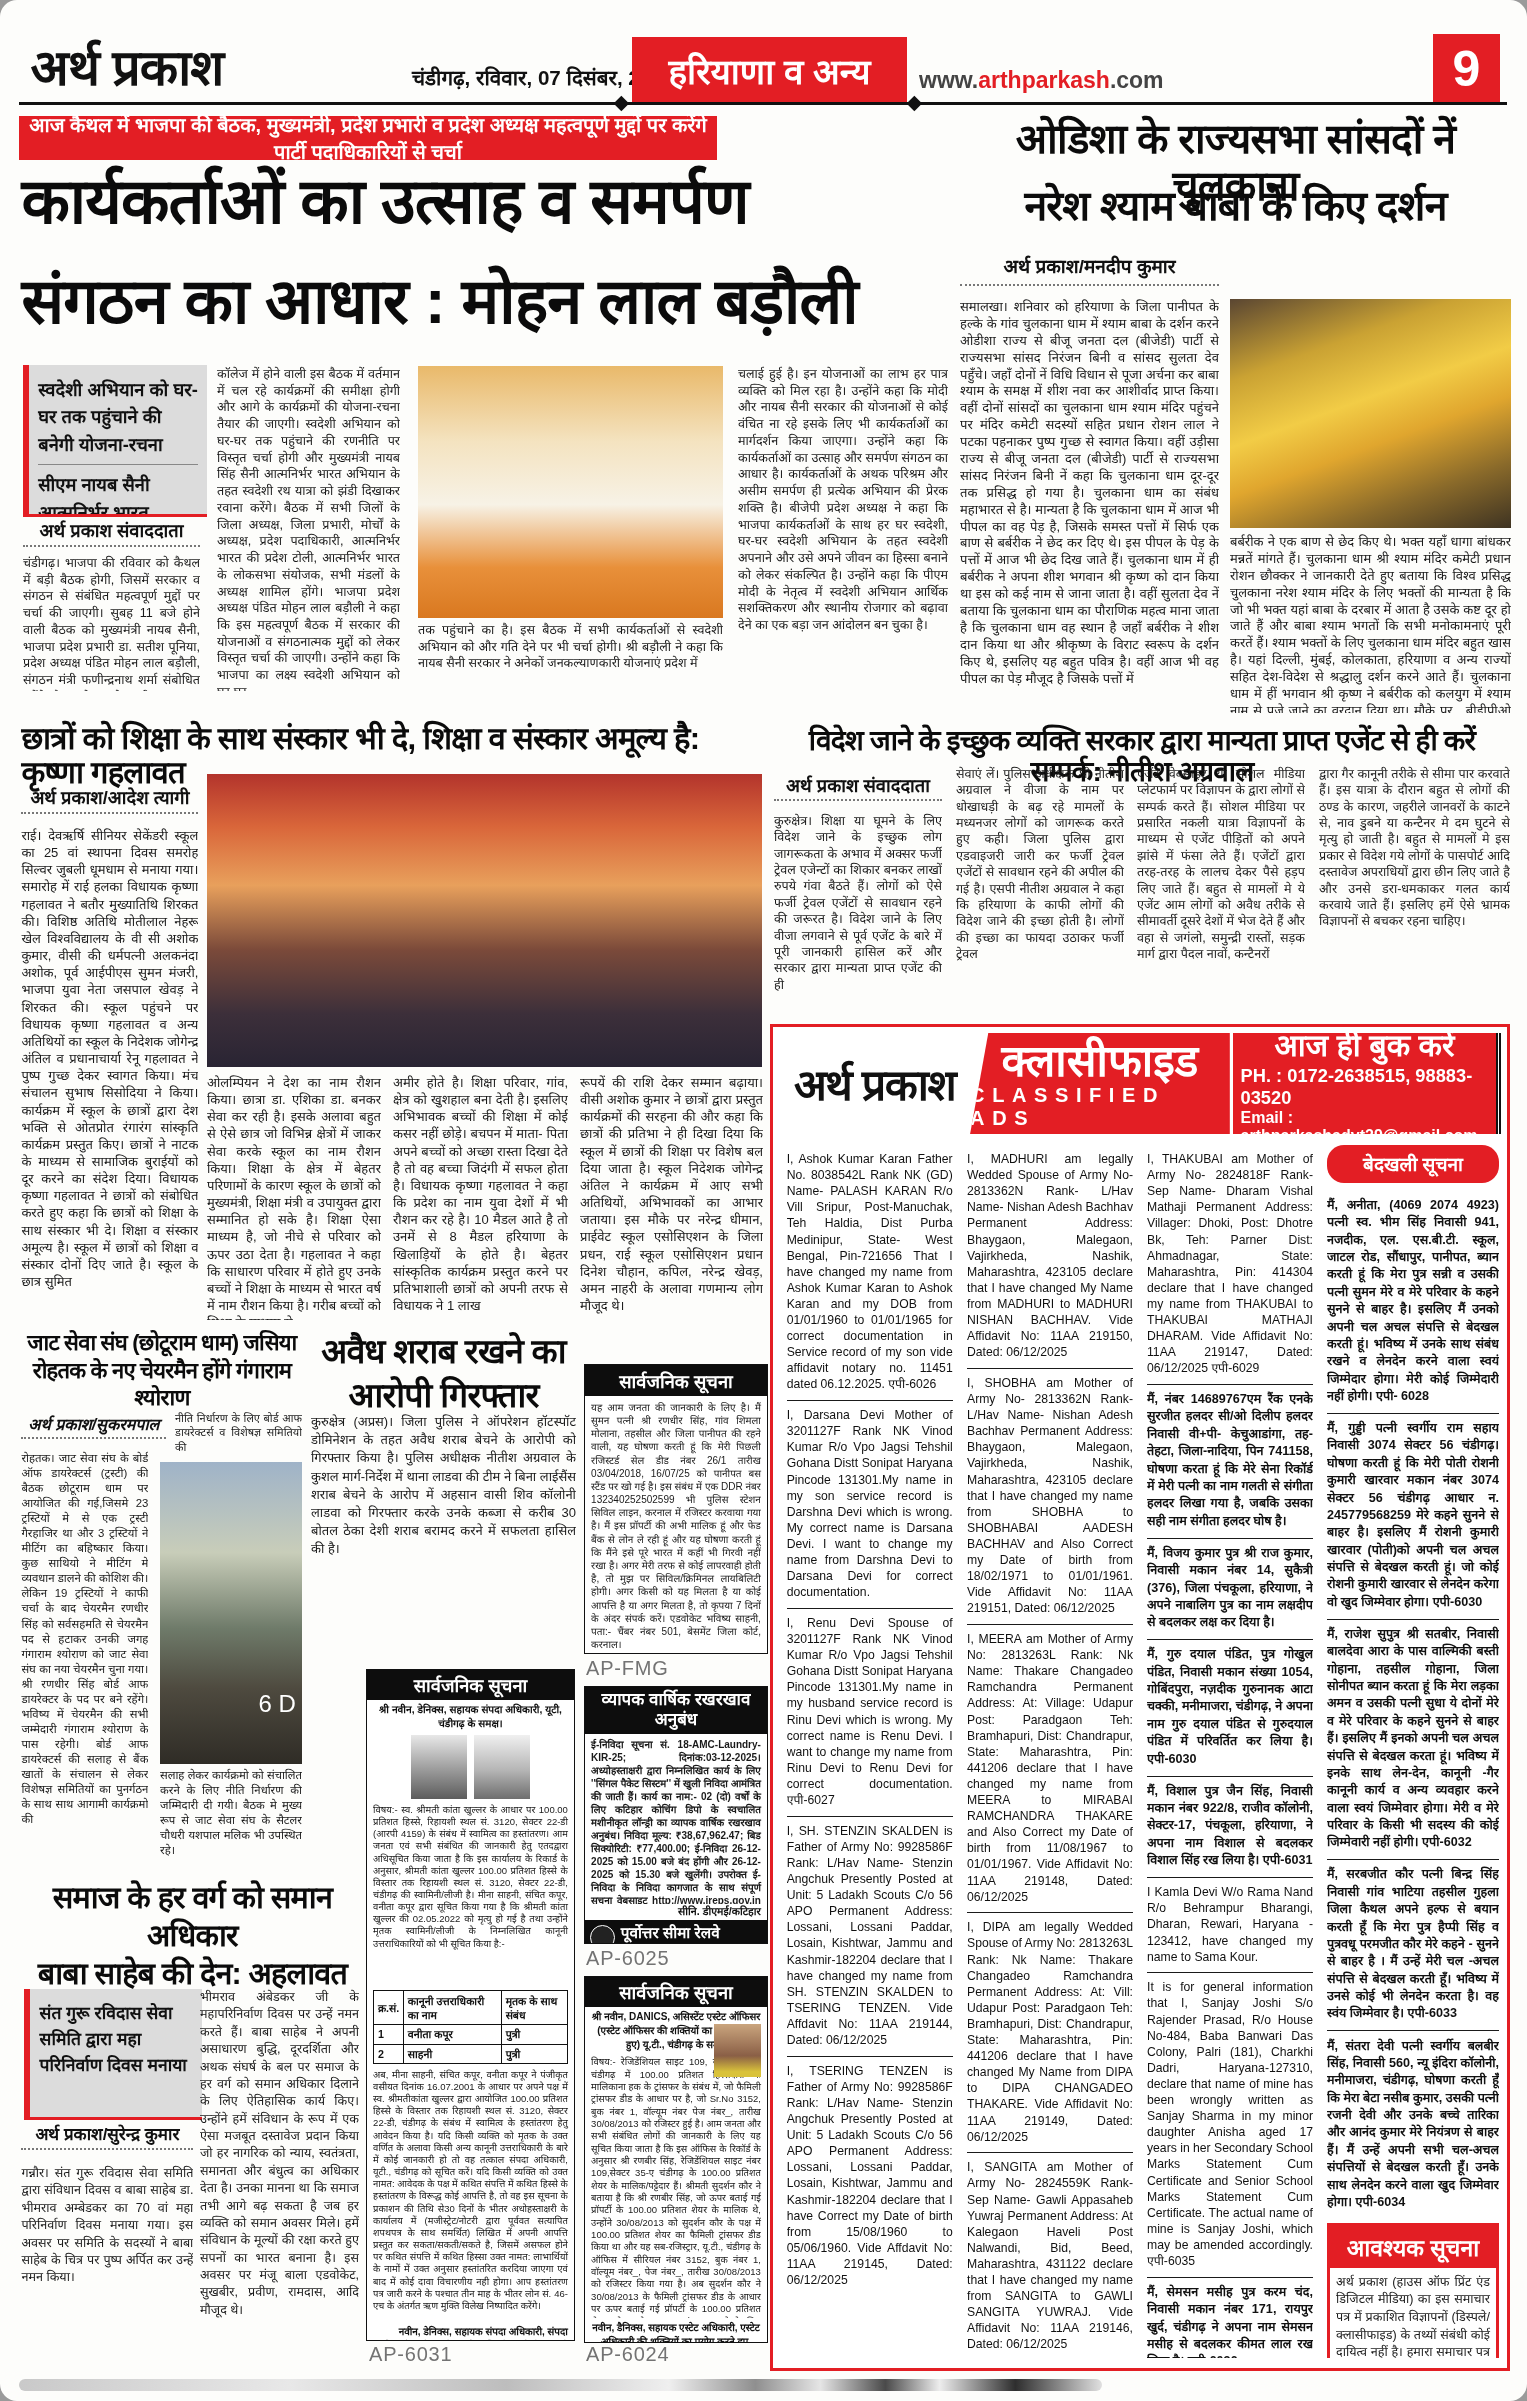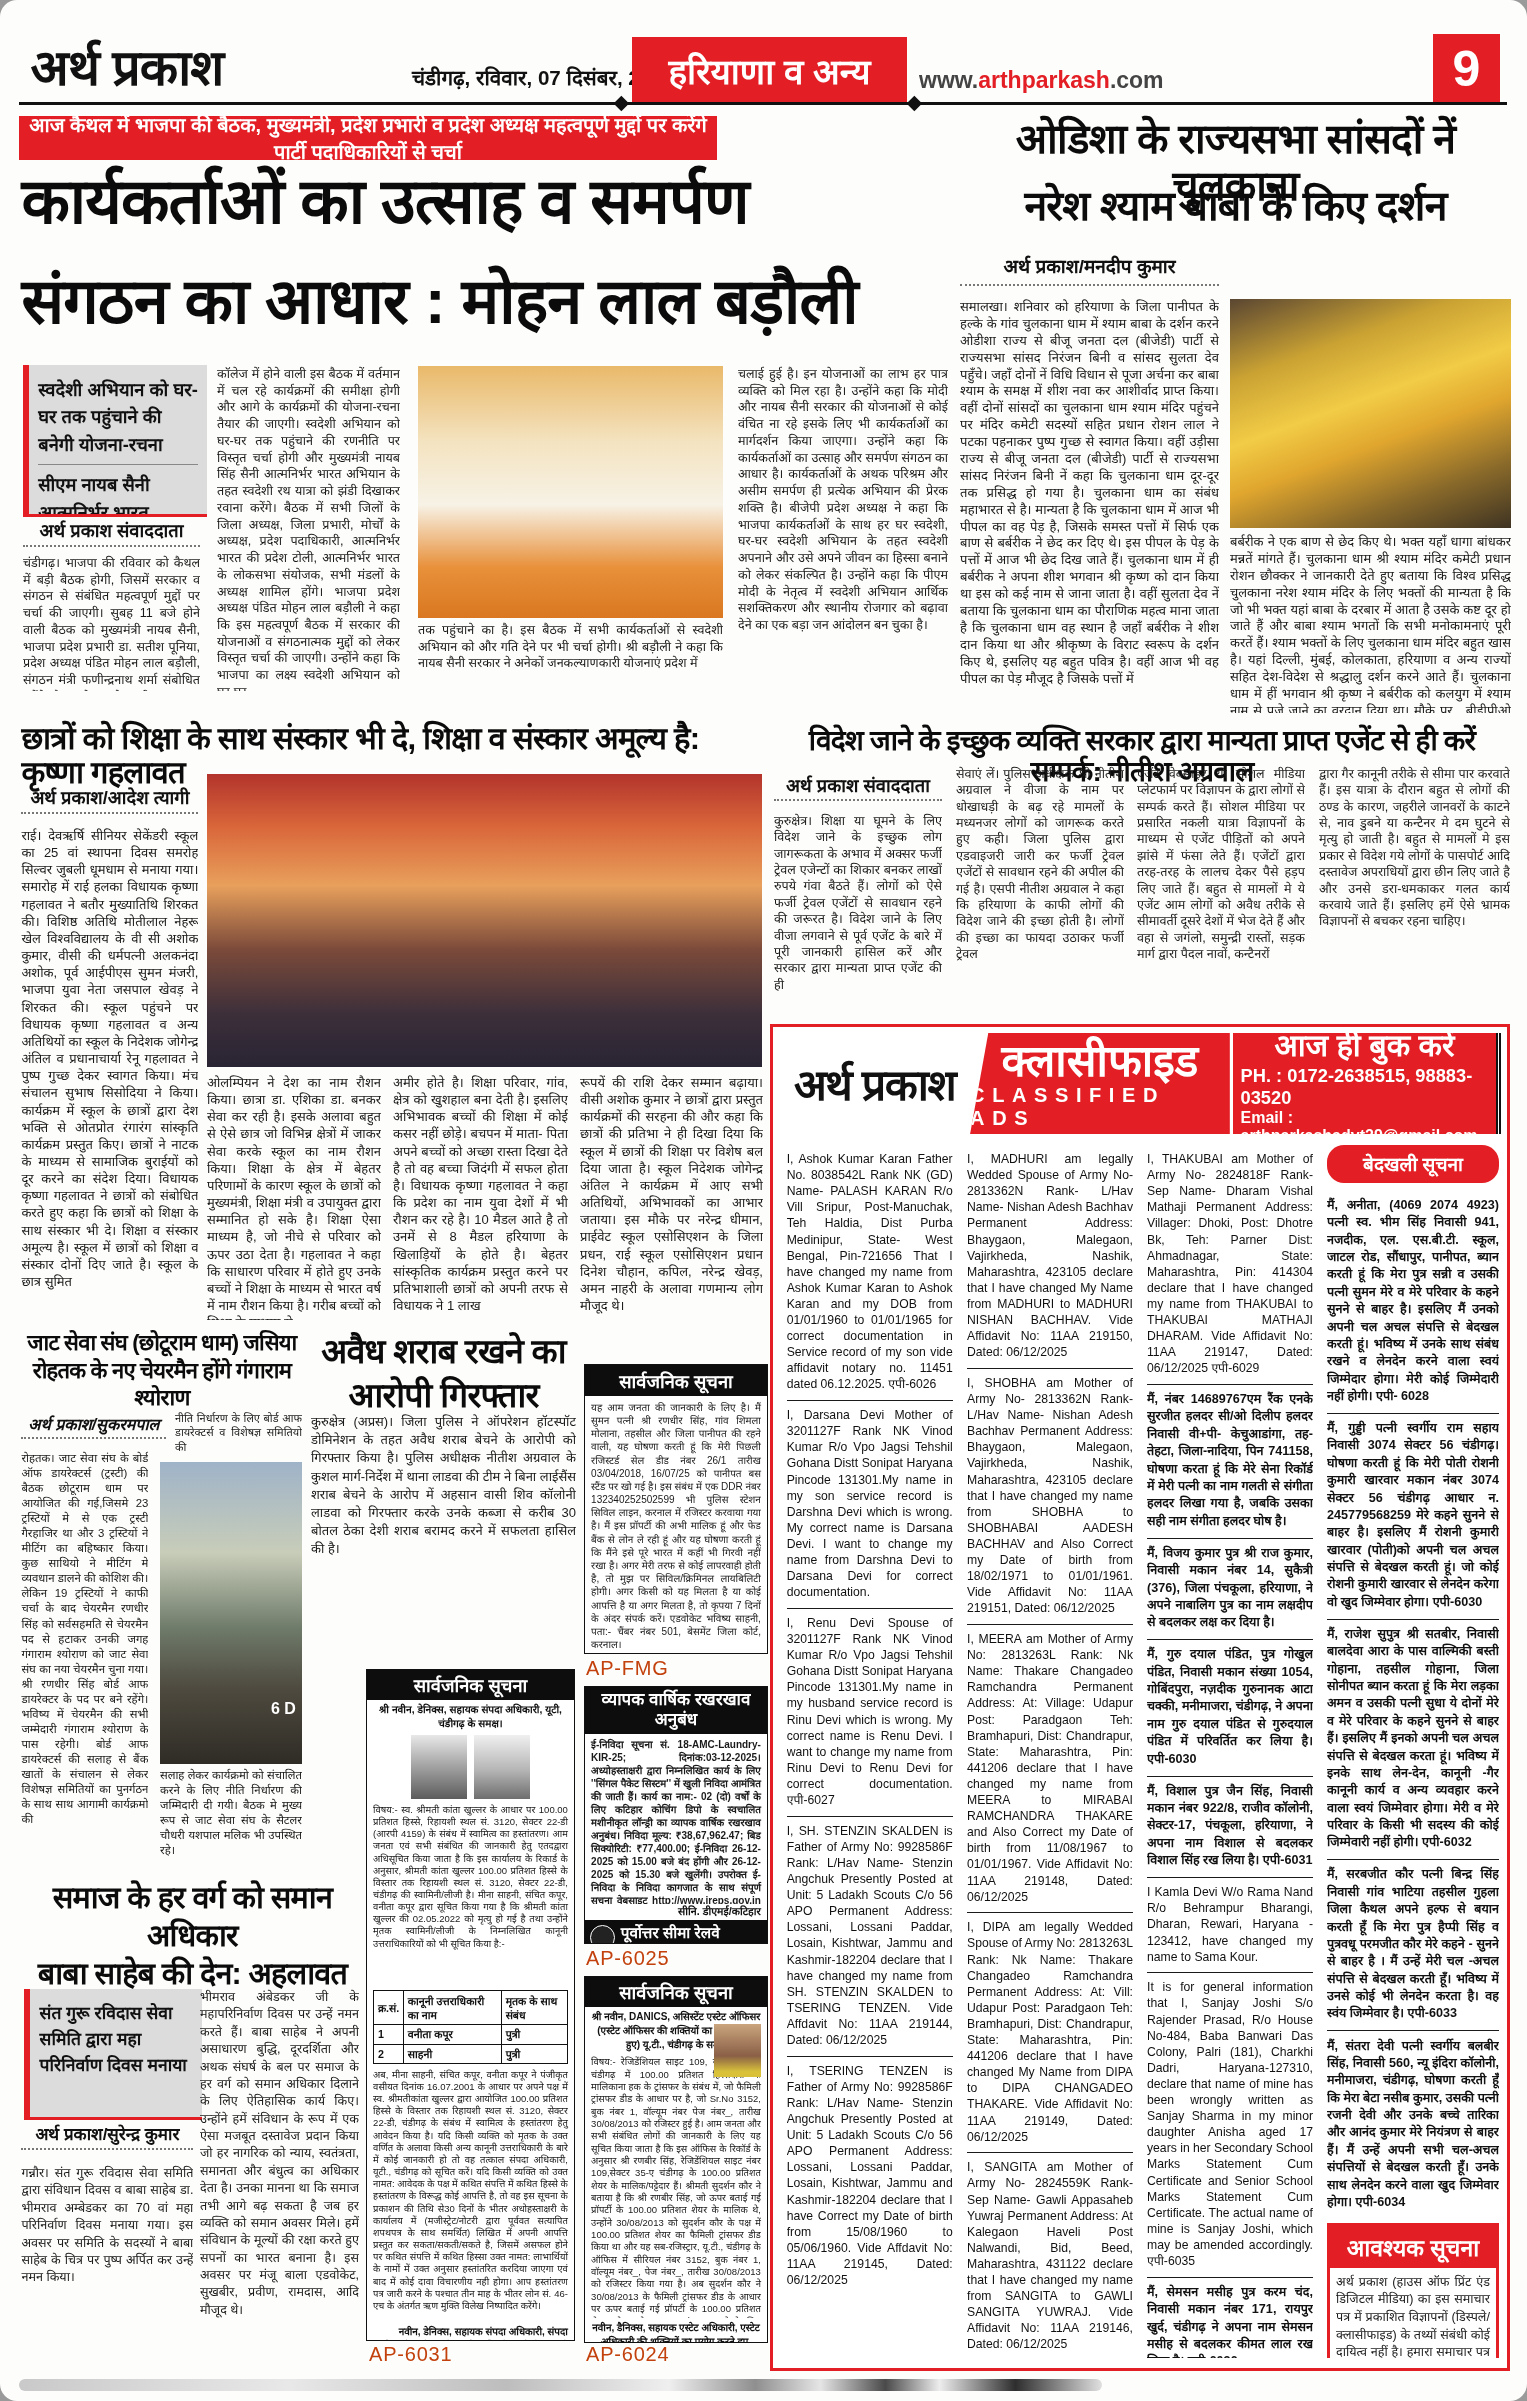--- a/index.html
+++ b/index.html
@@ -7,21 +7,21 @@
   .abs{position:absolute;}
   .hl{font-weight:bold;color:#0b0b0b;letter-spacing:-0.8px;}
   .body-txt{text-align:justify;color:#1a1a1a;}
   .byline{font-weight:bold;text-align:center;color:#111;}
   .dot-rule{border-bottom:2.3px dotted #777;}
   .gray-box{background:#dcdcdc;border-left:6.9px solid #e31e24;border-bottom:3.8px solid #e31e24;padding:10.7px 9.2px;font-weight:bold;line-height:1.5;}
   .red{color:#e31e24;}
   .red-bg{background:#e31e24;color:#fff;}
   .notice-box{border:1.9px solid #111;background:#fff;}
   .notice-head{background:#0d0d0d;color:#fff;font-weight:bold;text-align:center;}
-  .ap-label{font-size:20px;color:#c2410c;letter-spacing:0.8px;}
+  .ap-label{font-size:20px;color:#737373;letter-spacing:0.8px;}
   .photo{background:linear-gradient(135deg,#caa46a,#e8d3a8 45%,#b58a4e);}
   .cls-entry{border-bottom:1.9px solid #1a1a1a;padding:6.1px 0 7.6px;}
   .cls-entry:last-child{border-bottom:none;}
   .en{font-size:12.2px;line-height:1.32;text-align:justify;}
   .hi-bold{font-size:12.6px;line-height:1.38;text-align:justify;font-weight:bold;}
   .diamond{width:10.7px;height:10.7px;background:#111;transform:rotate(45deg);}
   table.heir{border-collapse:collapse;width:100%;font-size:10.7px;}
   table.heir th,table.heir td{border:1.5px solid #111;padding:2.3px 3.8px;text-align:left;font-weight:bold;}
 </style>
 </head>
@@ -137,21 +137,21 @@
 
   <div class="abs hl" style="left:21.4px;top:1329px;width:281px;font-size:22px;line-height:1.25;text-align:center;">
     <div>जाट सेवा संघ (छोटूराम धाम) जसिया</div>
     <div>रोहतक के नए चेयरमैन होंगे गंगाराम श्योराण</div>
   </div>
   <div class="abs byline" style="left:21.4px;top:1413px;width:145px;font-size:16px;font-style:italic;">अर्थ प्रकाश/सुकरमपाल</div>
   <div class="abs dot-rule" style="left:21.4px;top:1437px;width:145px;"></div>
   <div class="abs body-txt" style="left:175px;top:1411px;width:127px;height:46px;font-size:11px;line-height:1.3;overflow:hidden;">नीति निर्धारण के लिए बोर्ड आफ डायरेक्टर्स व विशेषज्ञ समितियो की</div>
   <div class="abs body-txt" style="left:21.4px;top:1451px;width:127px;height:424px;font-size:11.4px;line-height:1.32;overflow:hidden;">रोहतक। जाट सेवा संघ के बोर्ड ऑफ डायरेक्टर्स (ट्रस्टी) की बैठक छोटूराम धाम पर आयोजित की गई,जिसमे 23 ट्रस्टियों मे से एक ट्रस्टी गैरहाजिर था और 3 ट्रस्टियों ने मीटिंग का बहिष्कार किया। कुछ साथियो ने मीटिंग मे व्यवधान डालने की कोशिश की। लेकिन 19 ट्रस्टियों ने काफी चर्चा के बाद चेयरमैन रणधीर सिंह को सर्वसहमति से चेयरमैन पद से हटाकर उनकी जगह गंगाराम श्योराण को जाट सेवा संघ का नया चेयरमैन चुना गया। श्री रणधीर सिंह बोर्ड आफ डायरेक्टर के पद पर बने रहेंगे। भविष्य में चेयरमैन की सभी जम्मेदारी गंगाराम श्योराण के पास रहेगी। बोर्ड आफ डायरेक्टर्स की सलाह से बैंक खातों के संचालन से लेकर विशेषज्ञ समितियों का पुनर्गठन के साथ साथ आगामी कार्यक्रमो की</div>
   <div class="abs photo" style="left:160px;top:1462px;width:142px;height:302px;background:linear-gradient(180deg,#9fb3c8 0%,#c8cdb9 30%,#6f7b6a 55%,#4e4a3f 75%,#2f2c26 100%);">
-    <span style="position:absolute;right:6.1px;bottom:46px;color:#fff;font-size:16px;font-weight:bold;margin-top:8px;">6 D</span>
+    <span style="position:absolute;right:6.1px;bottom:46px;color:#fff;font-size:24px;font-weight:normal;margin-top:8px;">6 D</span>
   </div>
   <div class="abs body-txt" style="left:160px;top:1768px;width:142px;height:107px;font-size:11.4px;line-height:1.32;overflow:hidden;">सलाह लेकर कार्यक्रमो को संचालित करने के लिए नीति निर्धारण की जम्मिदारी दी गयी। बैठक मे मुख्य रूप से जाट सेवा संघ के सैटलर चौधरी यशपाल मलिक भी उपस्थित रहे।</div>
 
   <div class="abs hl" style="left:311px;top:1329px;width:265px;font-size:34px;line-height:1.3;text-align:center;">
     <div>अवैध शराब रखने का</div>
     <div>आरोपी गिरफ्तार</div>
   </div>
   <div class="abs body-txt" style="left:311px;top:1413px;width:265px;height:244px;font-size:13px;line-height:1.4;overflow:hidden;">कुरुक्षेत्र (अप्रस)। जिला पुलिस ने ऑपरेशन हॉटस्पॉट डोमिनेशन के तहत अवैध शराब बेचने के आरोपी को गिरफ्तार किया है। पुलिस अधीक्षक नीतीश अग्रवाल के कुशल मार्ग-निर्देश में थाना लाडवा की टीम ने बिना लाईसैंस शराब बेचने के आरोप में अहसान वासी शिव कॉलोनी लाडवा को गिरफ्तार करके उनके कब्जा से करीब 30 बोतल ठेका देशी शराब बरामद करने में सफलता हासिल की है।</div>
 
   <div class="abs notice-box" style="left:584px;top:1364px;width:182px;height:288px;overflow:hidden;">

